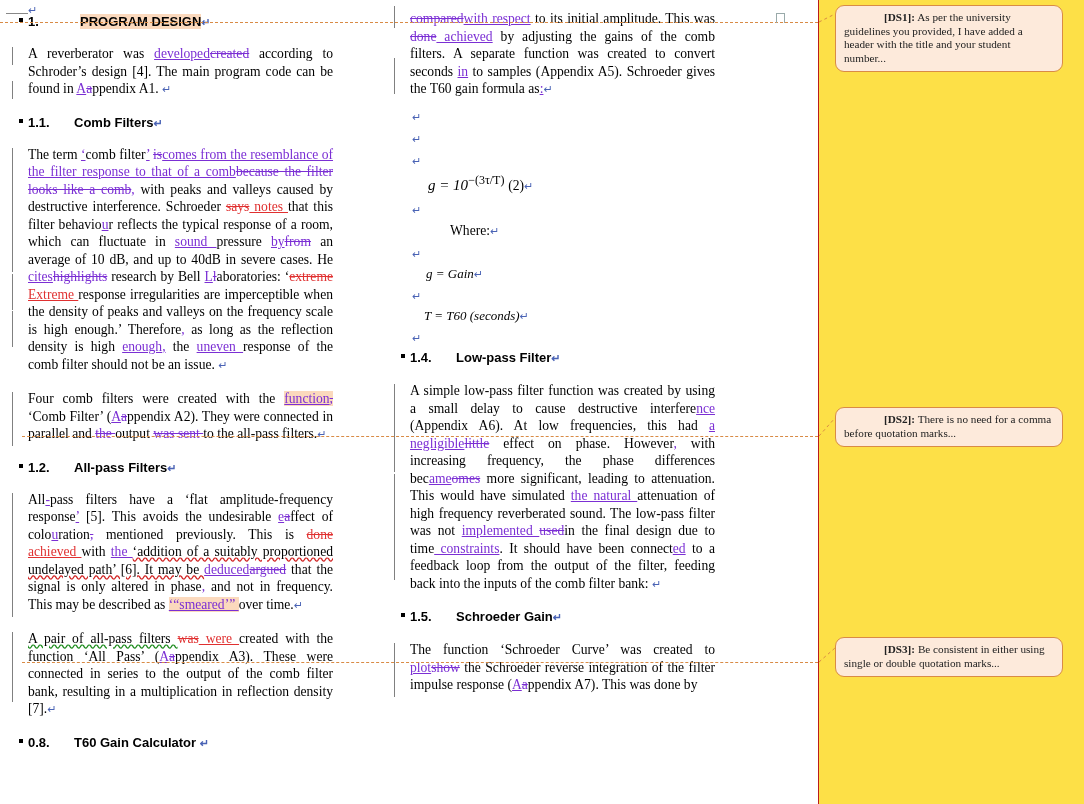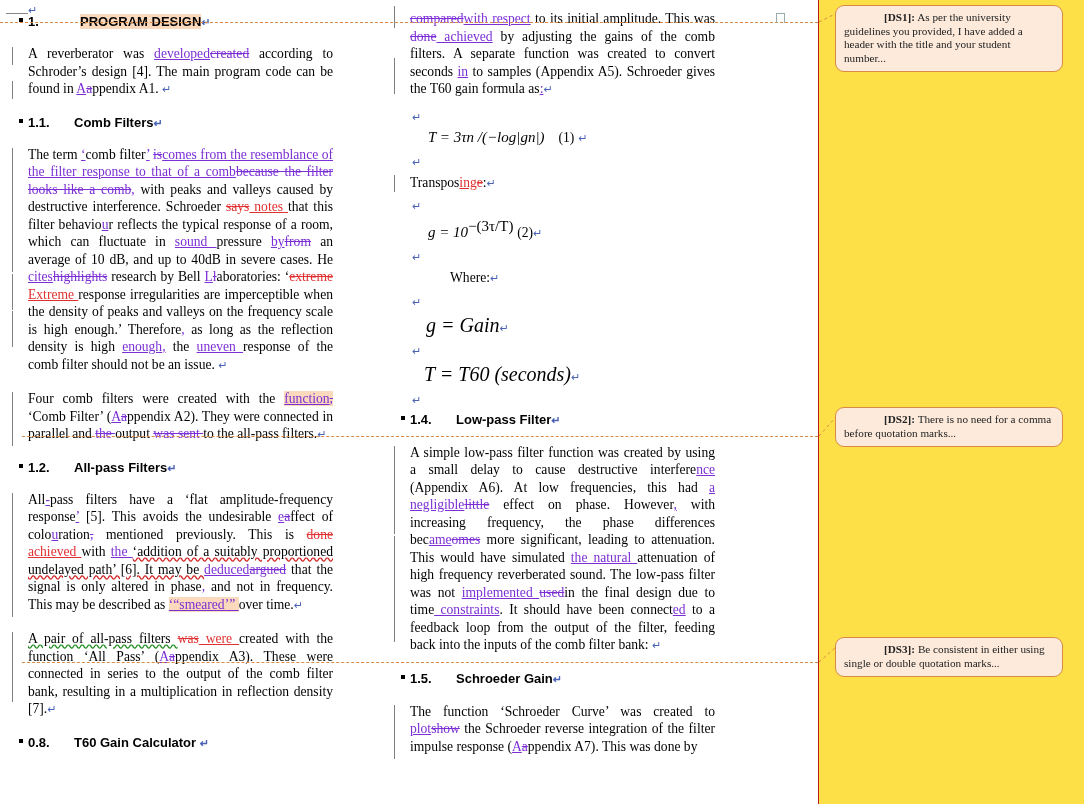--- a/index.html
+++ b/index.html
@@ -76,24 +76,24 @@
     box-sizing:border-box;
   }
   .balloon .tag{font-weight:bold;}
   .balloon .lead{display:inline-block;width:40px;}
   .connector{position:absolute;border-top:1px dashed #d98b45;height:0;}
   .diag{position:absolute;}
 
   
   .eq{font-family:"Liberation Serif", serif;font-size:15px;margin:0 0 4px 0;white-space:nowrap;}
   .eq i{font-style:italic;}
-  .eq .sup{font-size:15px;vertical-align:super;}
+  .eq .sup{font-size:12px;vertical-align:super;}
   .eq .num{font-size:13.6px;margin-left:14px;}
   .varline{font-size:14px;margin:0 0 4px 0;}
-  .varline i{font-style:italic;font-size:20px;}
+  .varline i{font-style:italic;font-size:13px;}
 
   .anchor-tick{position:absolute;width:7px;height:9px;border:1px solid #9aa;border-bottom:none;}
 </style>
 </head>
 <body>
 
 <div id="page">
 
   <div id="doc-area">
 
@@ -160,30 +160,23 @@
       <div style="position:absolute;left:0;top:10px;width:305px;">
 
         <div class="para" style="margin-bottom:8px;">
           <div class="changebar" style="top:-4px;height:22px;"></div>
           <div class="changebar" style="top:48px;height:36px;"></div>
           <span class="del">compared</span><span class="ins">with respect</span><span> to its initial amplitude. This was </span><span class="del">done</span><span class="ins"> achieved</span><span> by adjusting the gains of the comb filters. A separate function was created to convert seconds </span><span class="ins">in</span><span> to samples (Appendix A5). Schroeder gives the T60 gain formula as</span><span class="ins">:</span><span class="pilcrow">↵</span>
         </div>
 
         <div style="margin-left:2px;margin-bottom:4px;"><span class="pilcrow">↵</span></div>
 
-        <div class="eq" style="margin-left:18px;margin-bottom:6px;">
-          <i><span>T = 3τn /(−log|gn|)</span></i><span class="num">(1)</span>&nbsp;<span class="pilcrow">↵</span>
-        </div>
-
-        <div style="margin-left:2px;margin-bottom:4px;"><span class="pilcrow">↵</span></div>
-
-        <div class="para nojust" style="margin-bottom:4px;">
-          <div class="changebar" style="top:1px;height:17px;"></div>
-          <span>Transpos</span><span class="ins2">ing</span><span class="del2">e</span><span>:</span><span class="pilcrow">↵</span>
-        </div>
+
+        <div style="margin-left:2px;margin-bottom:4px;"><span class="pilcrow">↵</span></div>
+
 
         <div style="margin-left:2px;margin-bottom:4px;"><span class="pilcrow">↵</span></div>
 
         <div class="eq" style="margin-left:18px;margin-bottom:6px;">
           <i><span>g = 10</span></i><span class="sup">−(3τ/T)</span>&nbsp;<span style="font-size:13.6px;">(2)</span><span class="pilcrow">↵</span>
         </div>
 
         <div style="margin-left:2px;margin-bottom:4px;"><span class="pilcrow">↵</span></div>
 
         <div class="para nojust" style="margin-bottom:4px;margin-left:40px;">

